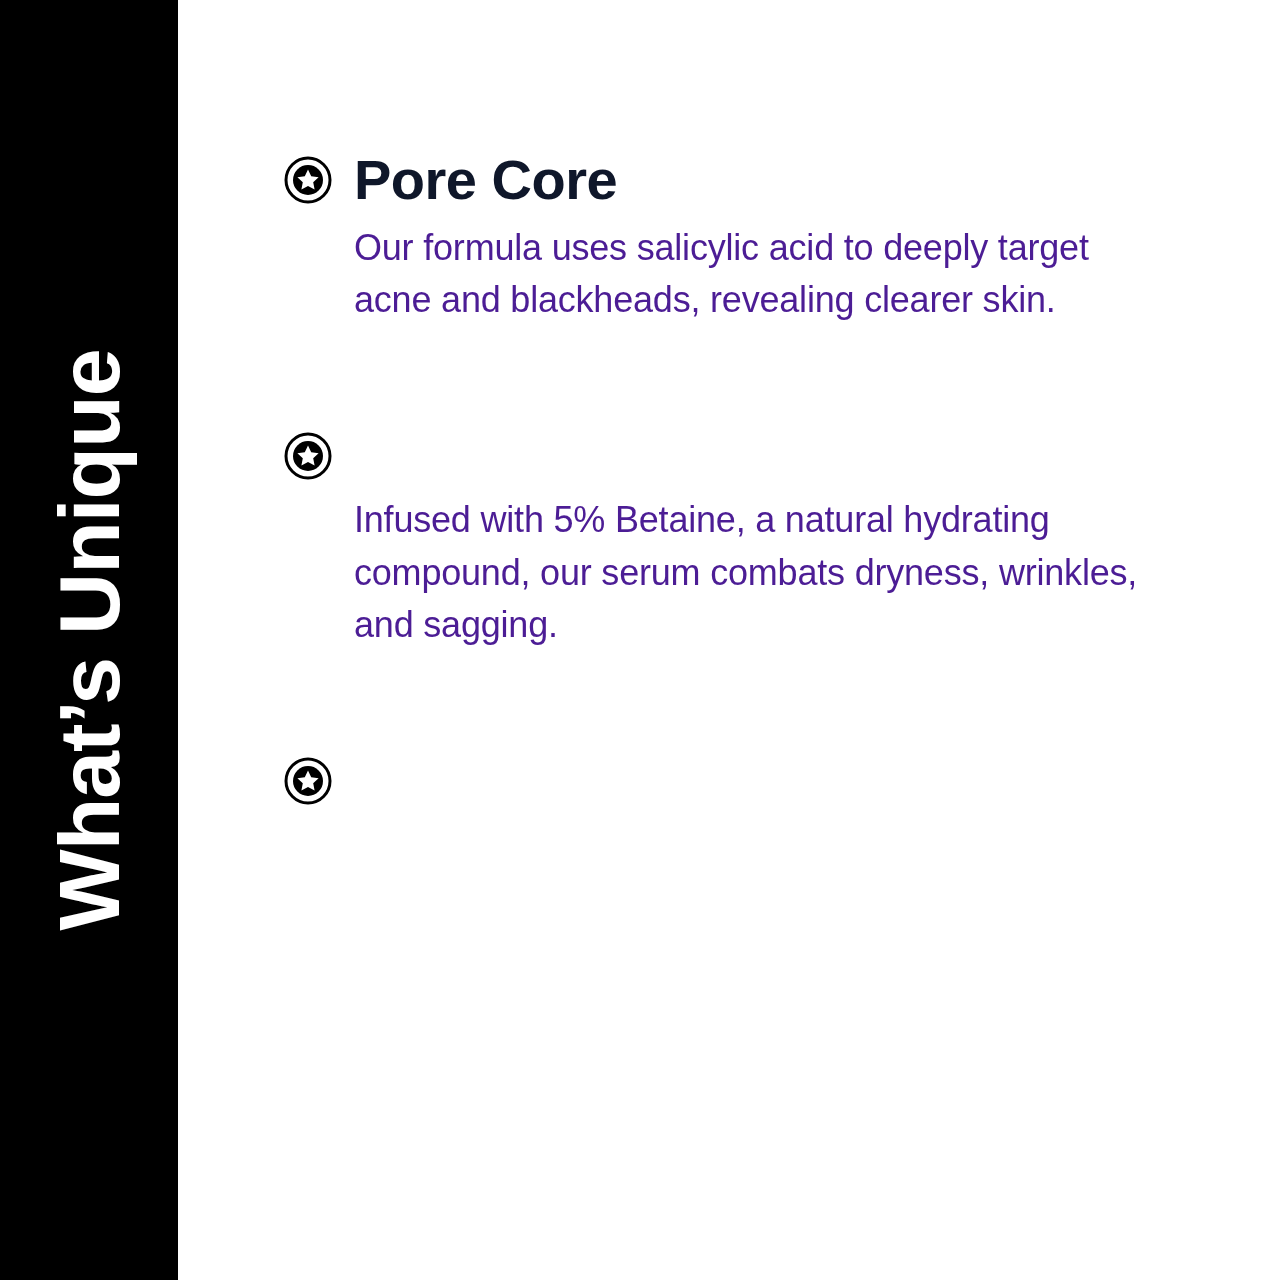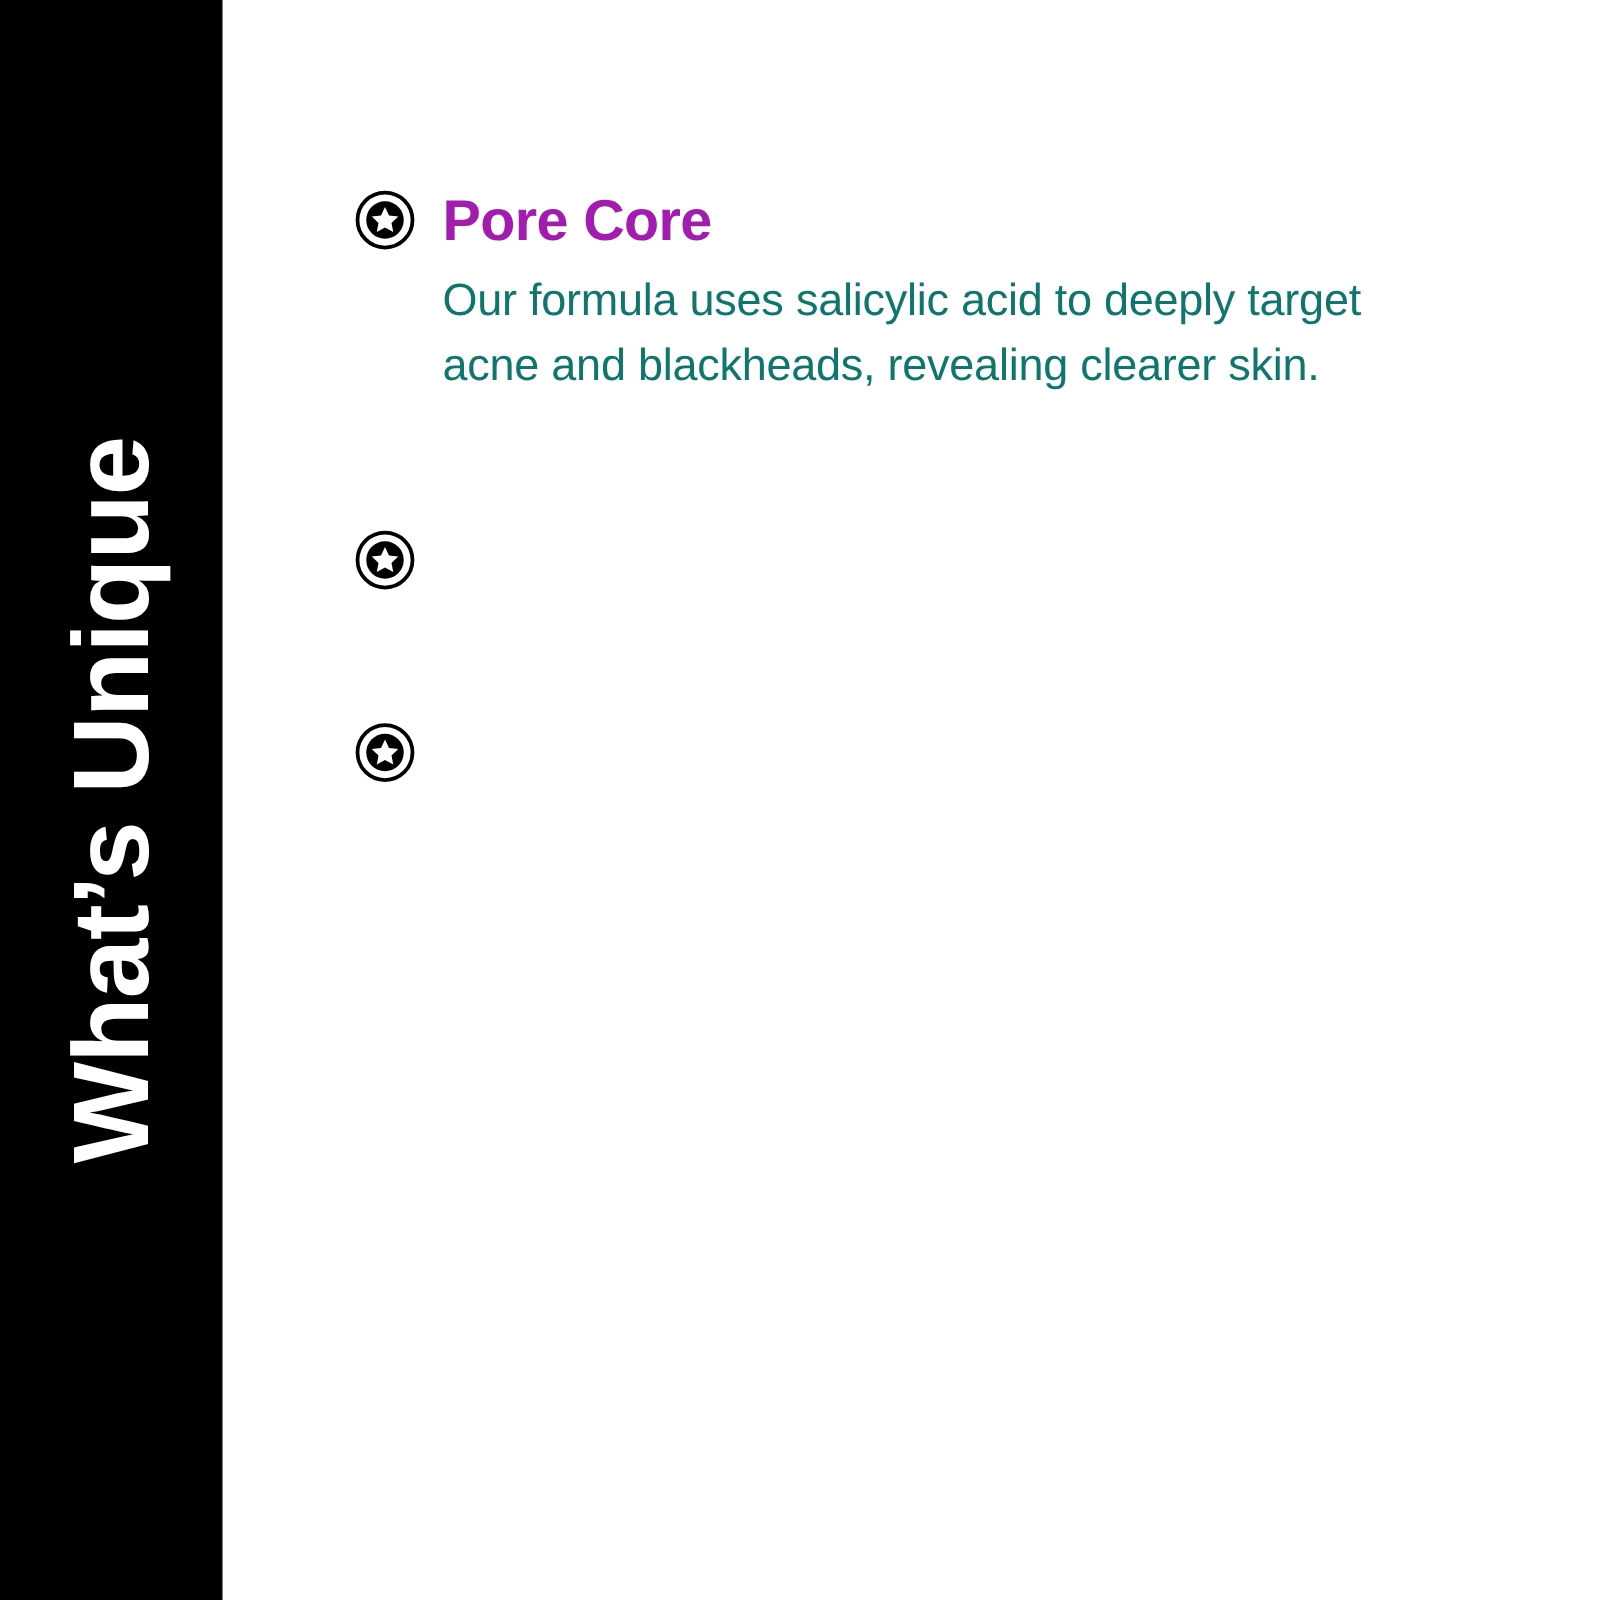--- a/index.html
+++ b/index.html
@@ -67,32 +67,32 @@
     align-items: center;
     gap: 22px;
   }
   .badge-icon {
     flex: 0 0 auto;
     width: 48px;
     height: 48px;
     display: block;
   }
   .feature-title {
-    font-size: 46px;
+    font-size: 56px;
     font-weight: bold;
-    color: #a21caf;
+    color: #0f172a;
     line-height: 1;
     letter-spacing: -0.5px;
   }
   .feature-desc {
     margin-top: 14px;
     margin-left: 70px;
     font-size: 36px;
     line-height: 1.45;
-    color: #0f766e;
+    color: #4c1d95;
     max-width: 800px;
     letter-spacing: -0.2px;
   }
 </style>
 </head>
 <body>
 
 <div class="page">
 
   <div class="sidebar">
@@ -115,20 +115,21 @@
       </div>
 
       <div class="feature">
         <div class="feature-head">
           <svg class="badge-icon" viewBox="0 0 48 48">
             <circle cx="24" cy="24" r="22" fill="none" stroke="#000000" stroke-width="3"></circle>
             <circle cx="24" cy="24" r="15" fill="#000000"></circle>
             <polygon points="24,13.5 27.2,20.3 34.6,21.2 29.2,26.3 30.6,33.6 24,30 17.4,33.6 18.8,26.3 13.4,21.2 20.8,20.3" fill="#ffffff"></polygon>
           </svg>
         </div>
+        <div class="feature-desc">Infused with 5% Betaine, a natural hydrating compound, our serum combats dryness, wrinkles, and sagging.</div>
       </div>
 
       <div class="feature">
         <div class="feature-head">
           <svg class="badge-icon" viewBox="0 0 48 48">
             <circle cx="24" cy="24" r="22" fill="none" stroke="#000000" stroke-width="3"></circle>
             <circle cx="24" cy="24" r="15" fill="#000000"></circle>
             <polygon points="24,13.5 27.2,20.3 34.6,21.2 29.2,26.3 30.6,33.6 24,30 17.4,33.6 18.8,26.3 13.4,21.2 20.8,20.3" fill="#ffffff"></polygon>
           </svg>
         </div>

